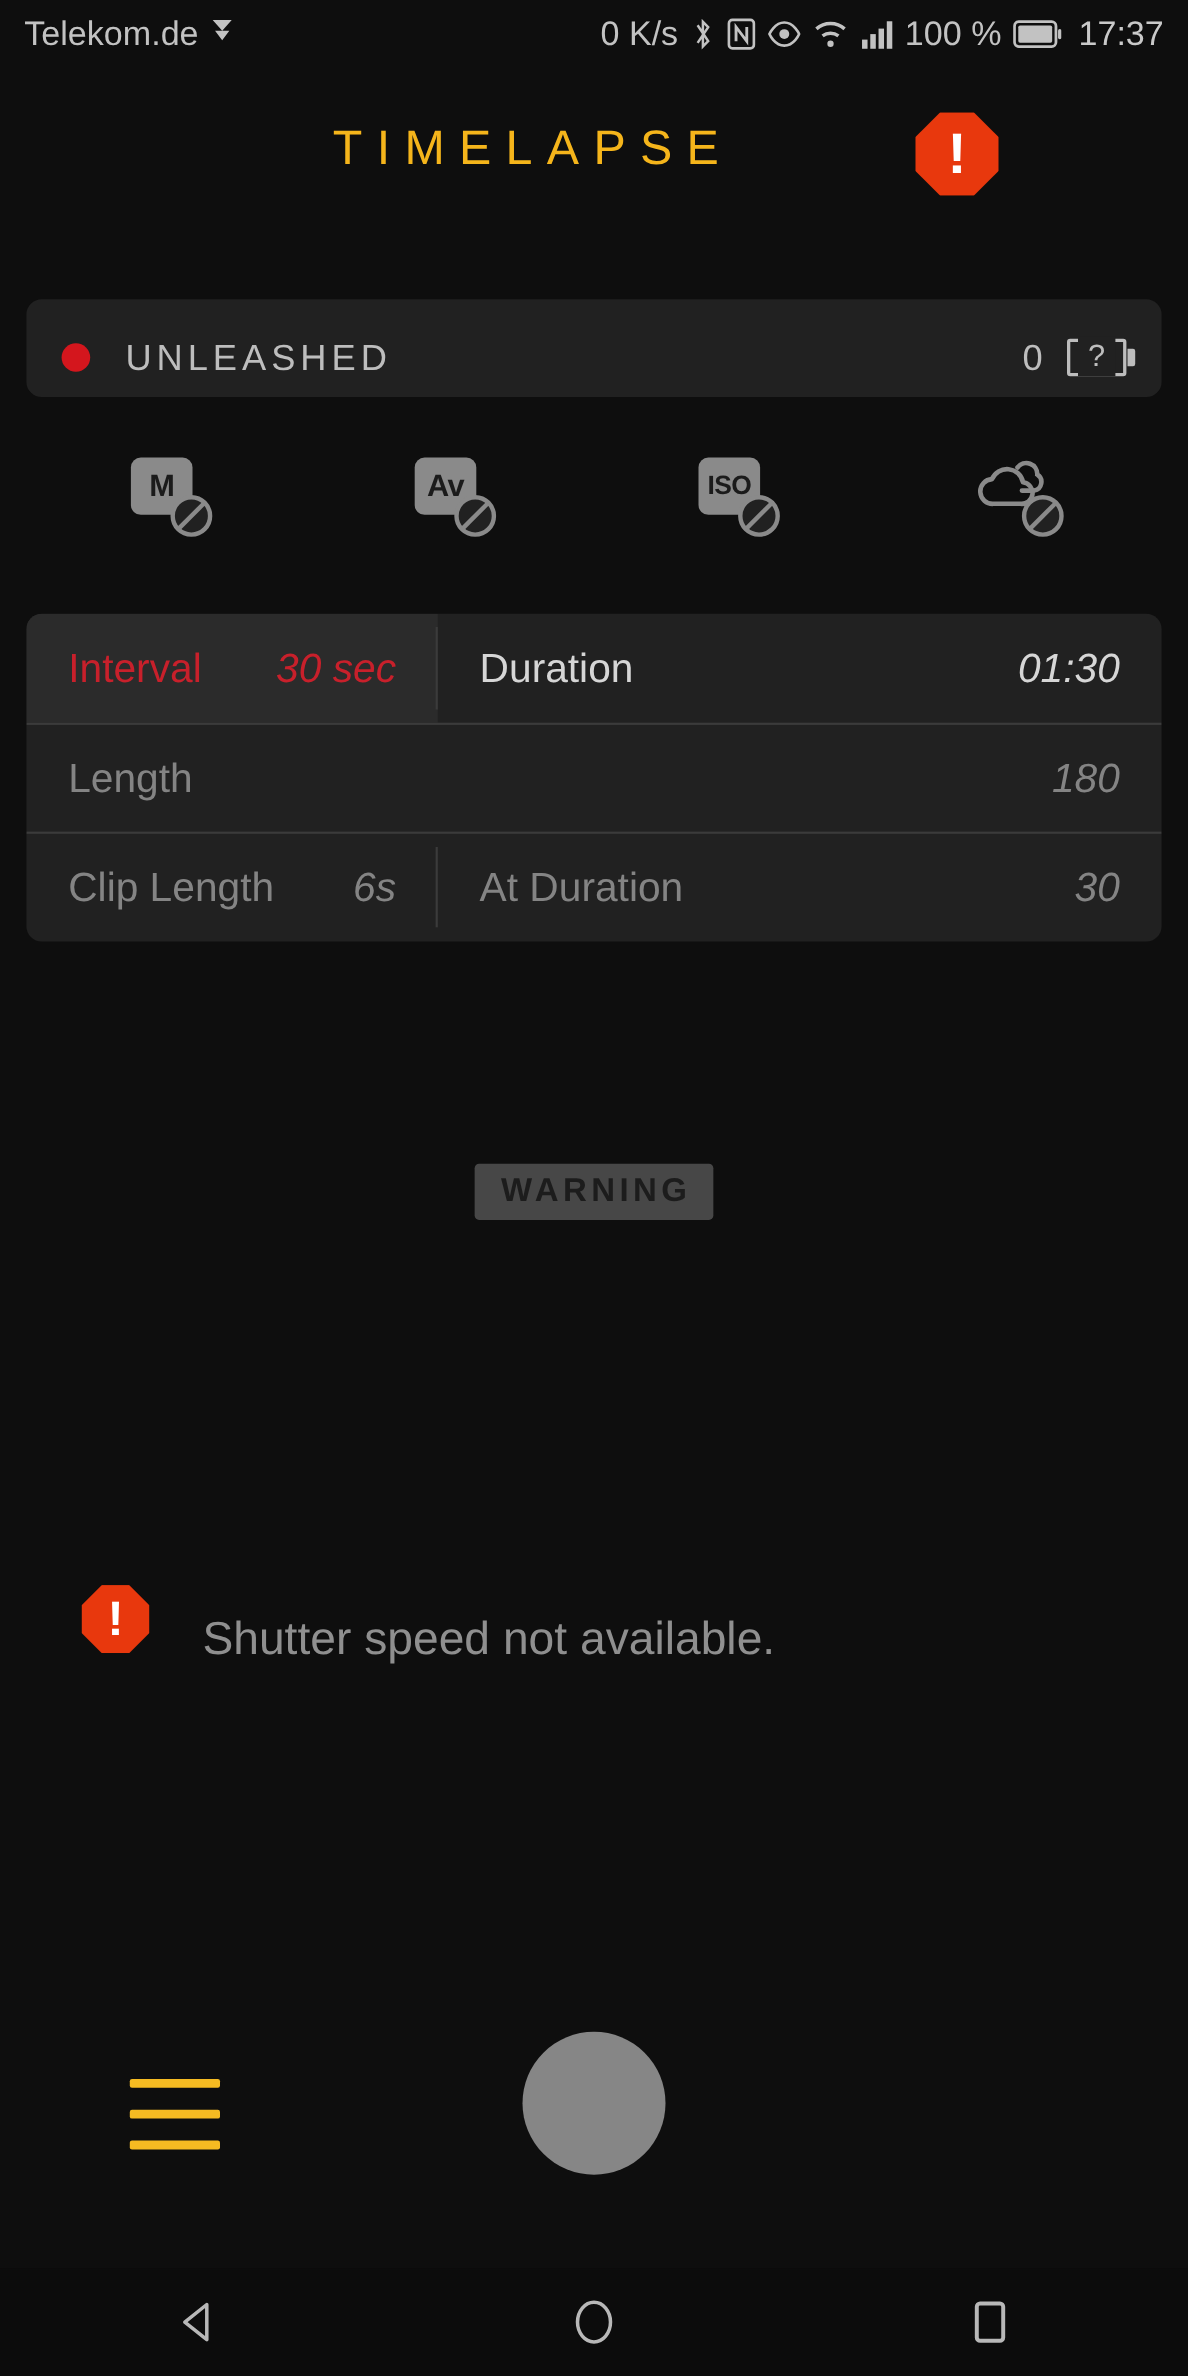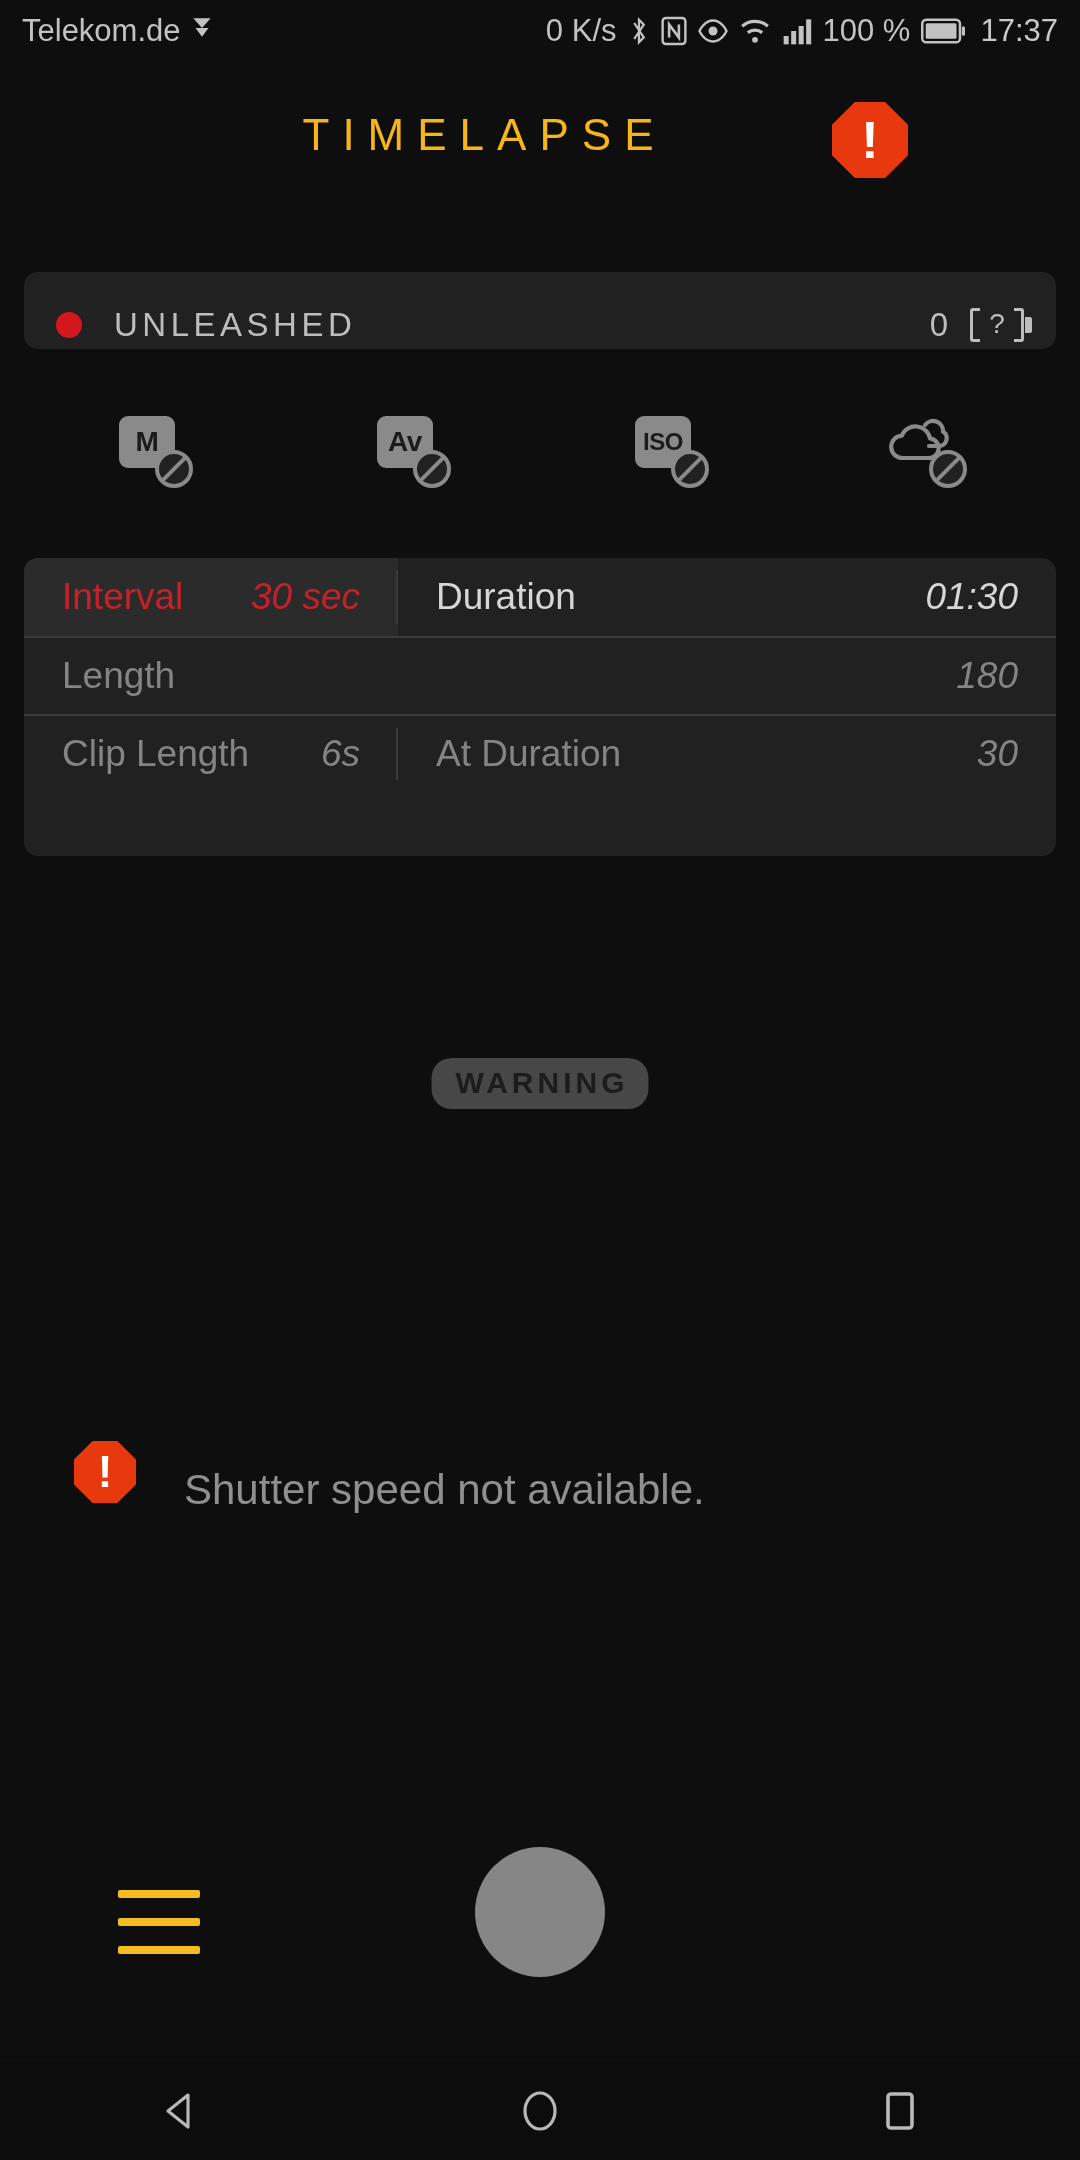--- a/index.html
+++ b/index.html
@@ -69,21 +69,21 @@
   .octa.mid { width: 62px; height: 62px; }
   .octa.mid .bang { font-size: 44px; }
 
   
   .card {
     position: absolute;
     left: 24px; width: 1032px;
     background: #212121;
     border-radius: 14px;
   }
-  #card-device { top: 272px; height: 77px; }
+  #card-device { top: 272px; height: 89px; }
   .dev-row {
     position: absolute; top: 0; left: 0; right: 0; height: 106px;
     display: flex; align-items: center;
     padding: 0 32px;
   }
   .reddot {
     width: 26px; height: 26px; border-radius: 50%;
     background: #d4161d; flex: 0 0 auto;
   }
   .dev-name {
@@ -145,21 +145,21 @@
   .noslash.red::after { background: #e00016; }
   .cloud-ic {
     position: absolute; left: 0; top: 4px; width: 68px; height: 52px;
   }
 
   
   #card-settings {
     top: 558px; height: 298px;
     background: #212121; border-radius: 14px; overflow: hidden;
   }
-  .srow { display: flex; height: 78px; position: relative; }
+  .srow { display: flex; height: 99px; position: relative; }
   .srow + .srow { border-top: 2px solid #3b3b3b; }
   .scell {
     flex: 1 1 0; display: flex; align-items: center;
     padding: 0 38px; position: relative;
   }
   .scell.split-left { flex: 0 0 374px; }
   .scell.divider::after {
     content: ""; position: absolute; right: 0; top: 12px; bottom: 12px;
     width: 2px; background: #3b3b3b;
   }
@@ -168,21 +168,21 @@
   .hl { background: #2b2b2b; }
   .red-txt { color: #c8202b; }
   .wht-txt { color: #d6d6d6; }
   .gry-txt { color: #848484; }
 
   
   .warn-pill {
     position: absolute; top: 1058px; left: 50%; transform: translateX(-50%);
     background: #474747; color: #1c1c1c;
     font-size: 30px; font-weight: bold; letter-spacing: 4px;
-    padding: 8px 20px 9px 24px; border-radius: 20px;
+    padding: 8px 20px 9px 24px; border-radius: 4px;
   }
 
   
   .err-row {
     position: absolute; top: 1430px; left: 74px;
     display: flex; align-items: center; gap: 48px;
   }
   .err-text { color: #8f8f8f; font-size: 42px; margin-top: 36px; }
 
   

